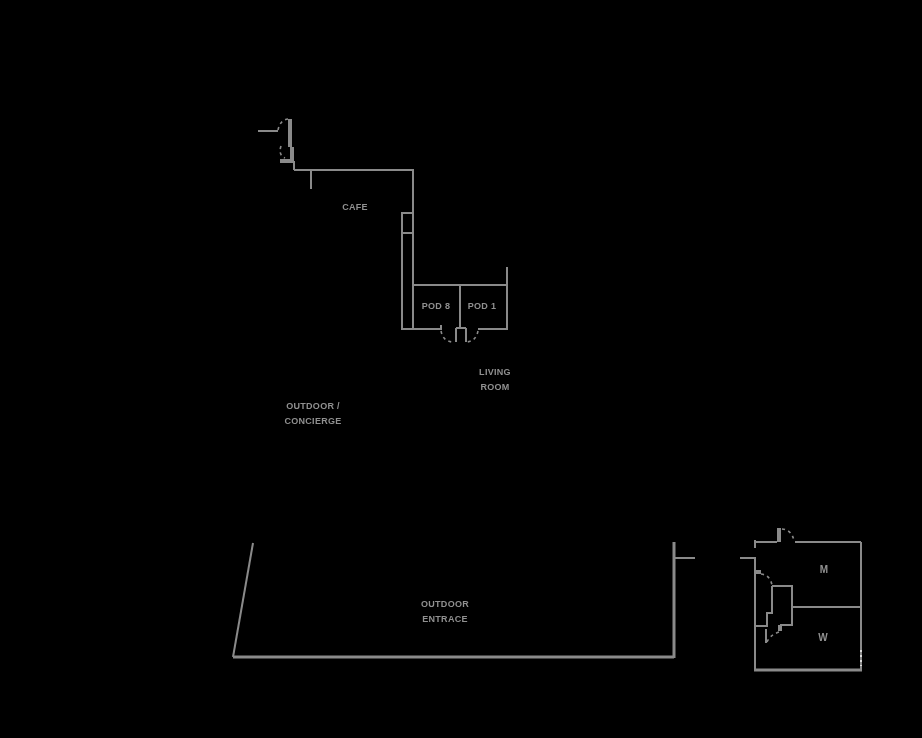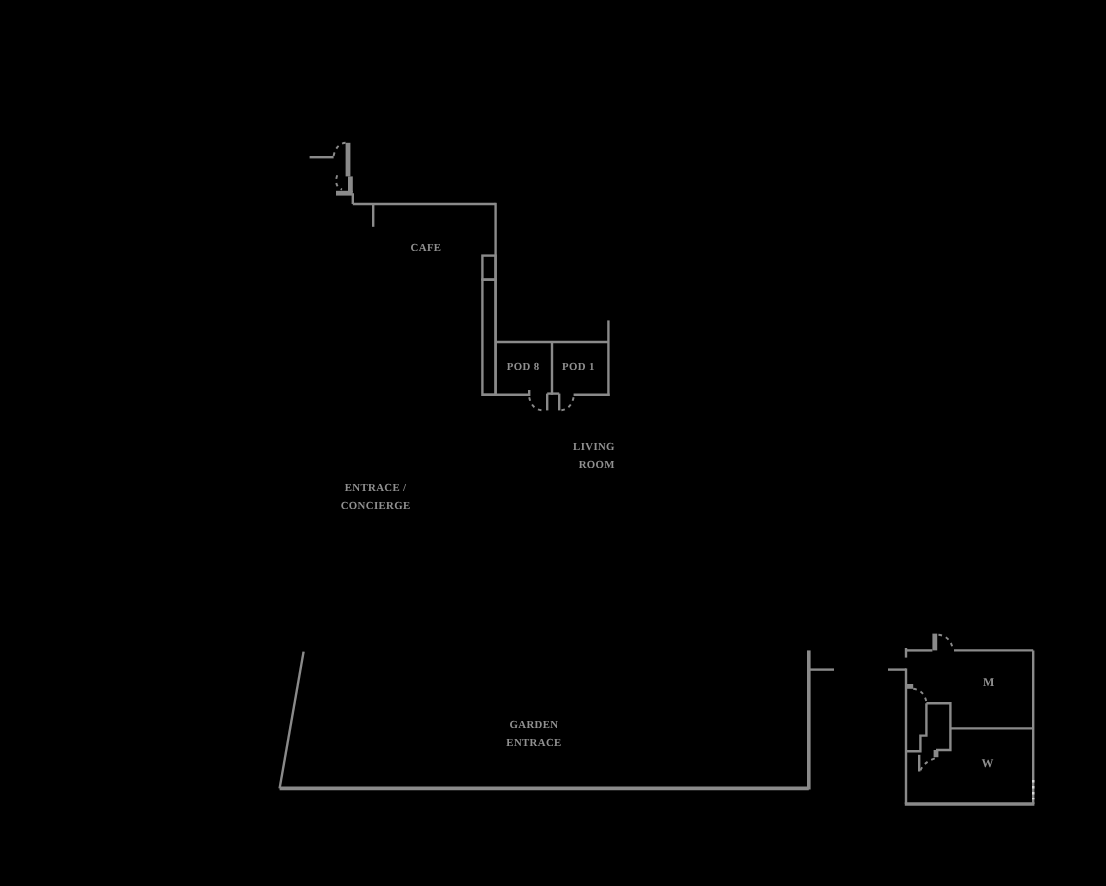--- a/index.html
+++ b/index.html
@@ -9,21 +9,21 @@
     width: 922px;
     height: 738px;
     overflow: hidden;
   }
   .canvas {
     position: relative;
     width: 922px;
     height: 518px;
     background: var(--bg, #000);
     border-radius: 8px;
-    font-family: Liberation Serif, serif;
+    font-family: Liberation Sans, sans-serif;
   }
   svg.plan {
     position: absolute;
     left: 0; top: 0;
     width: 922px; height: 738px;
     display: block;
   }
   .wall {
     stroke: var(--wall, #8a8a8a);
     stroke-width: 2;
@@ -139,32 +139,32 @@
   </div>
 
   <div class="label" style="left:436px; top:306px;">
     <span>POD 8</span>
   </div>
 
   <div class="label" style="left:482px; top:306px;">
     <span>POD 1</span>
   </div>
 
-  <div class="label" style="left:495px; top:380px;text-align:right;">
+  <div class="label" style="left:495px; top:380px;">
     <span>LIVING</span>
     <span>ROOM</span>
   </div>
 
   <div class="label" style="left:313px; top:414px;">
-    <span>ENTRACE /</span>
+    <span>OUTDOOR /</span>
     <span>CONCIERGE</span>
   </div>
 
   <div class="label" style="left:445px; top:612px;">
-    <span>GARDEN</span>
+    <span>OUTDOOR</span>
     <span>ENTRACE</span>
   </div>
 
   <div class="label big" style="left:824px; top:569px;">
     <span>M</span>
   </div>
 
   <div class="label big" style="left:823px; top:637px;">
     <span>W</span>
   </div>

